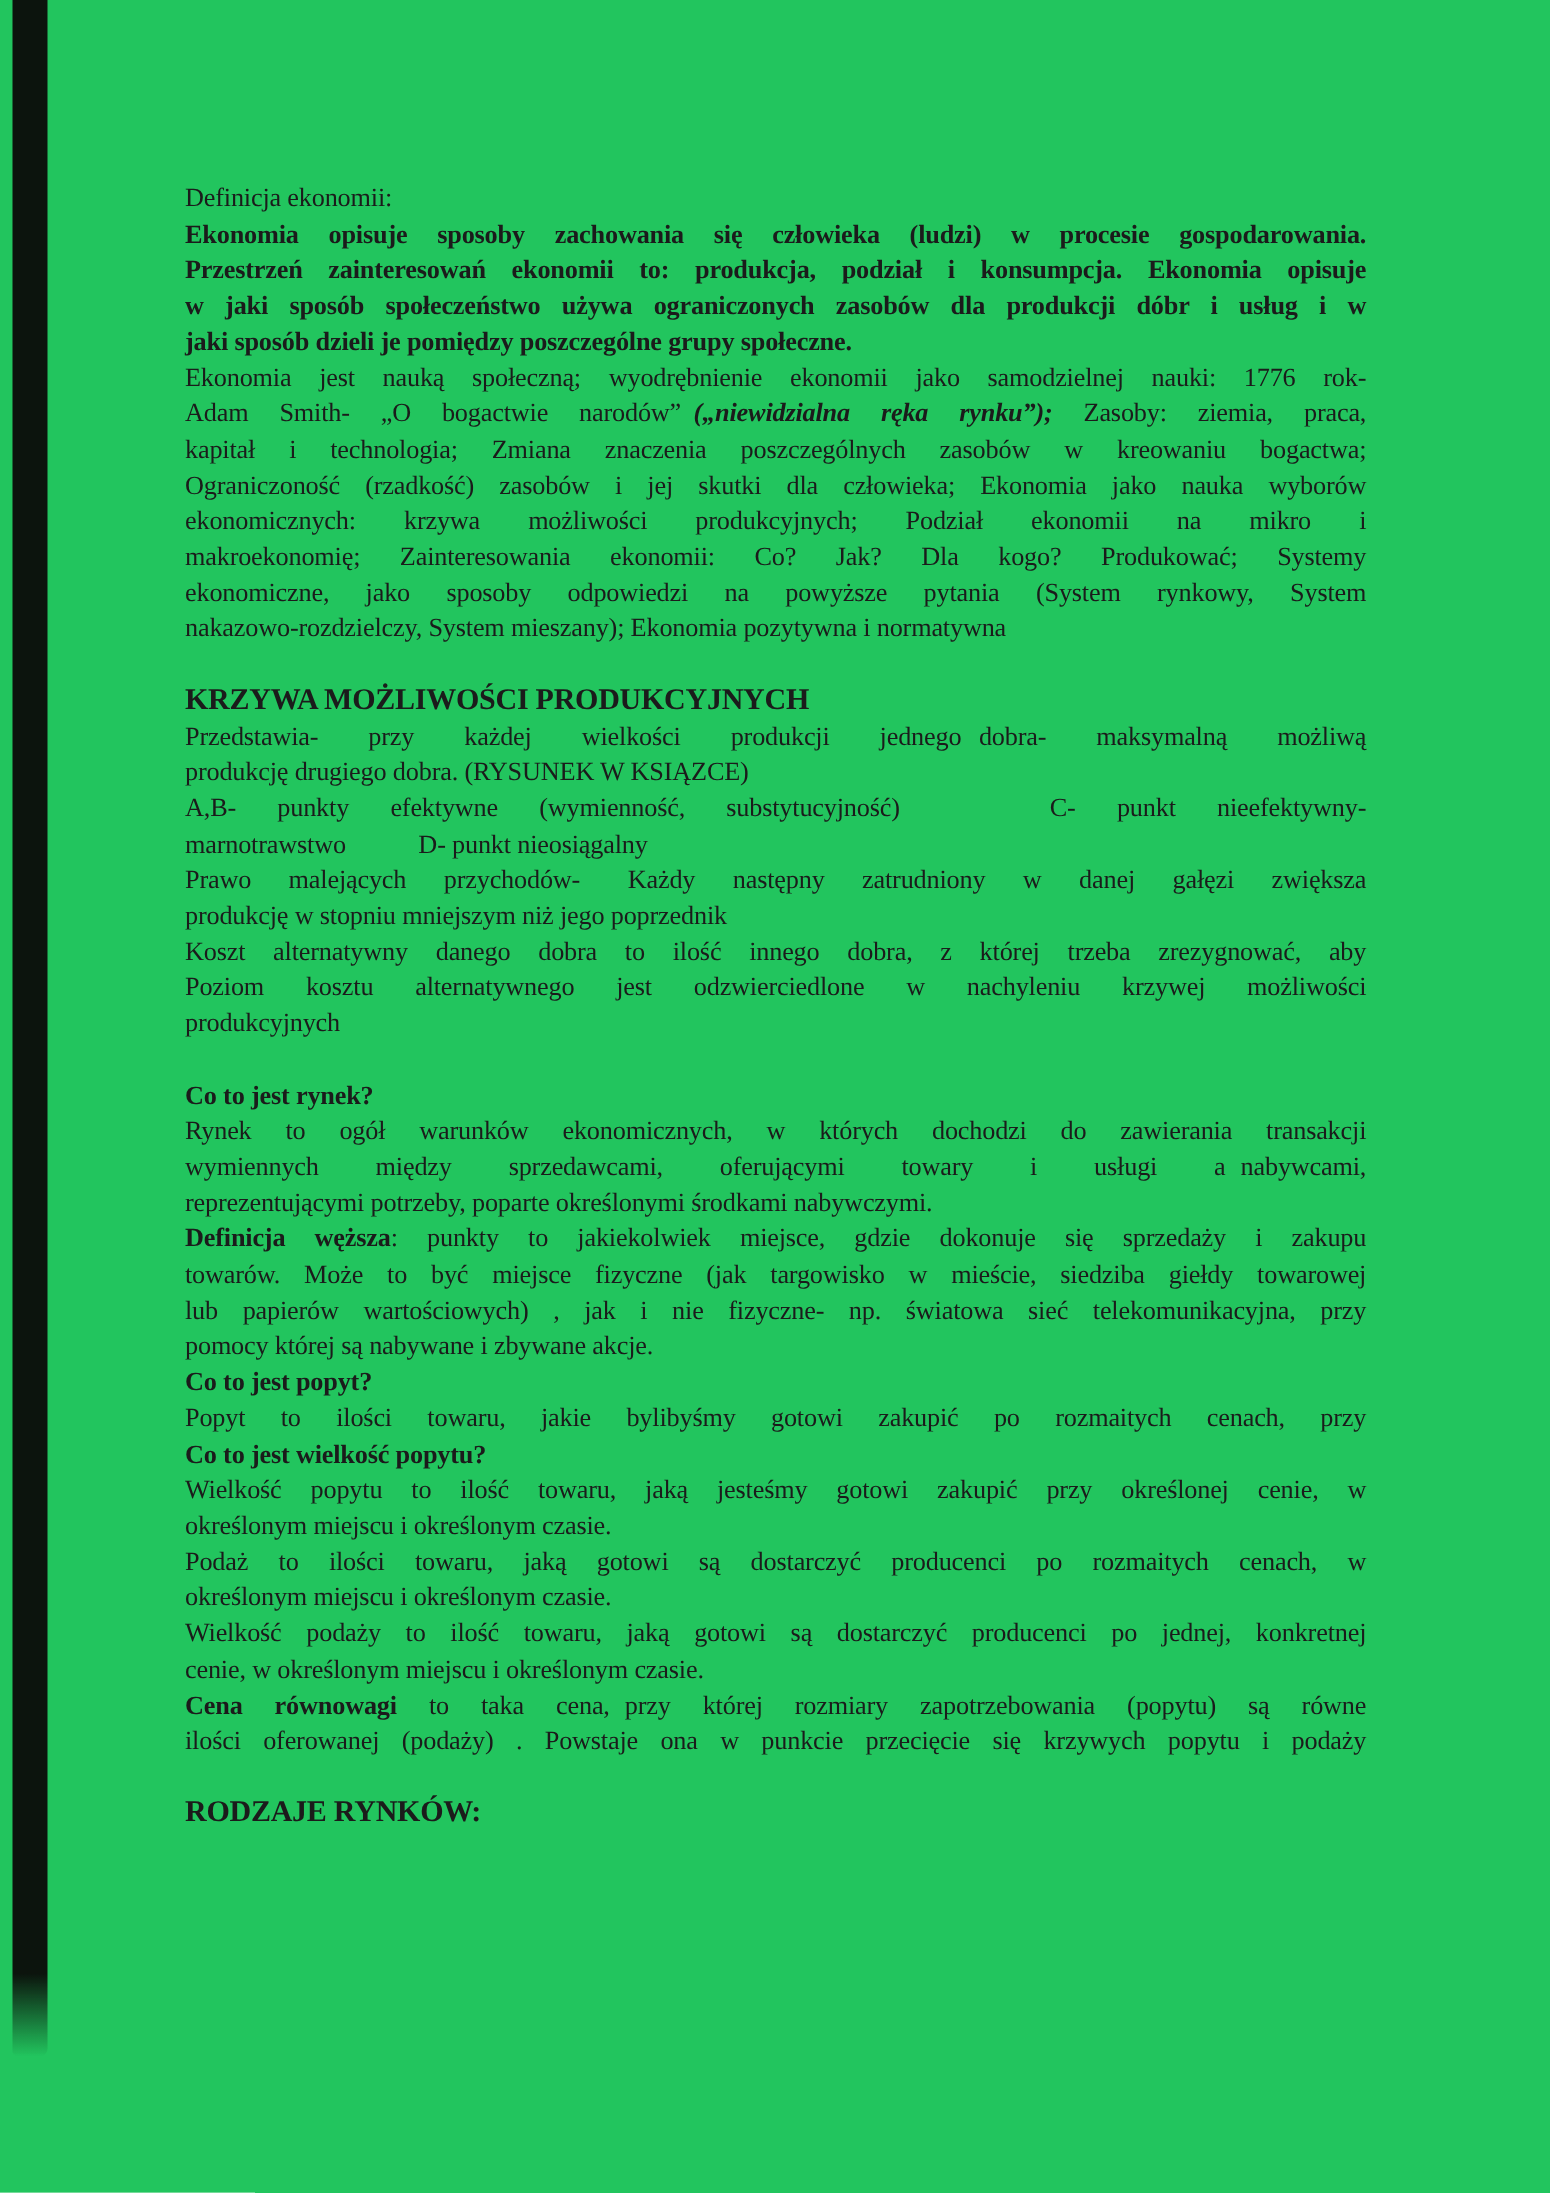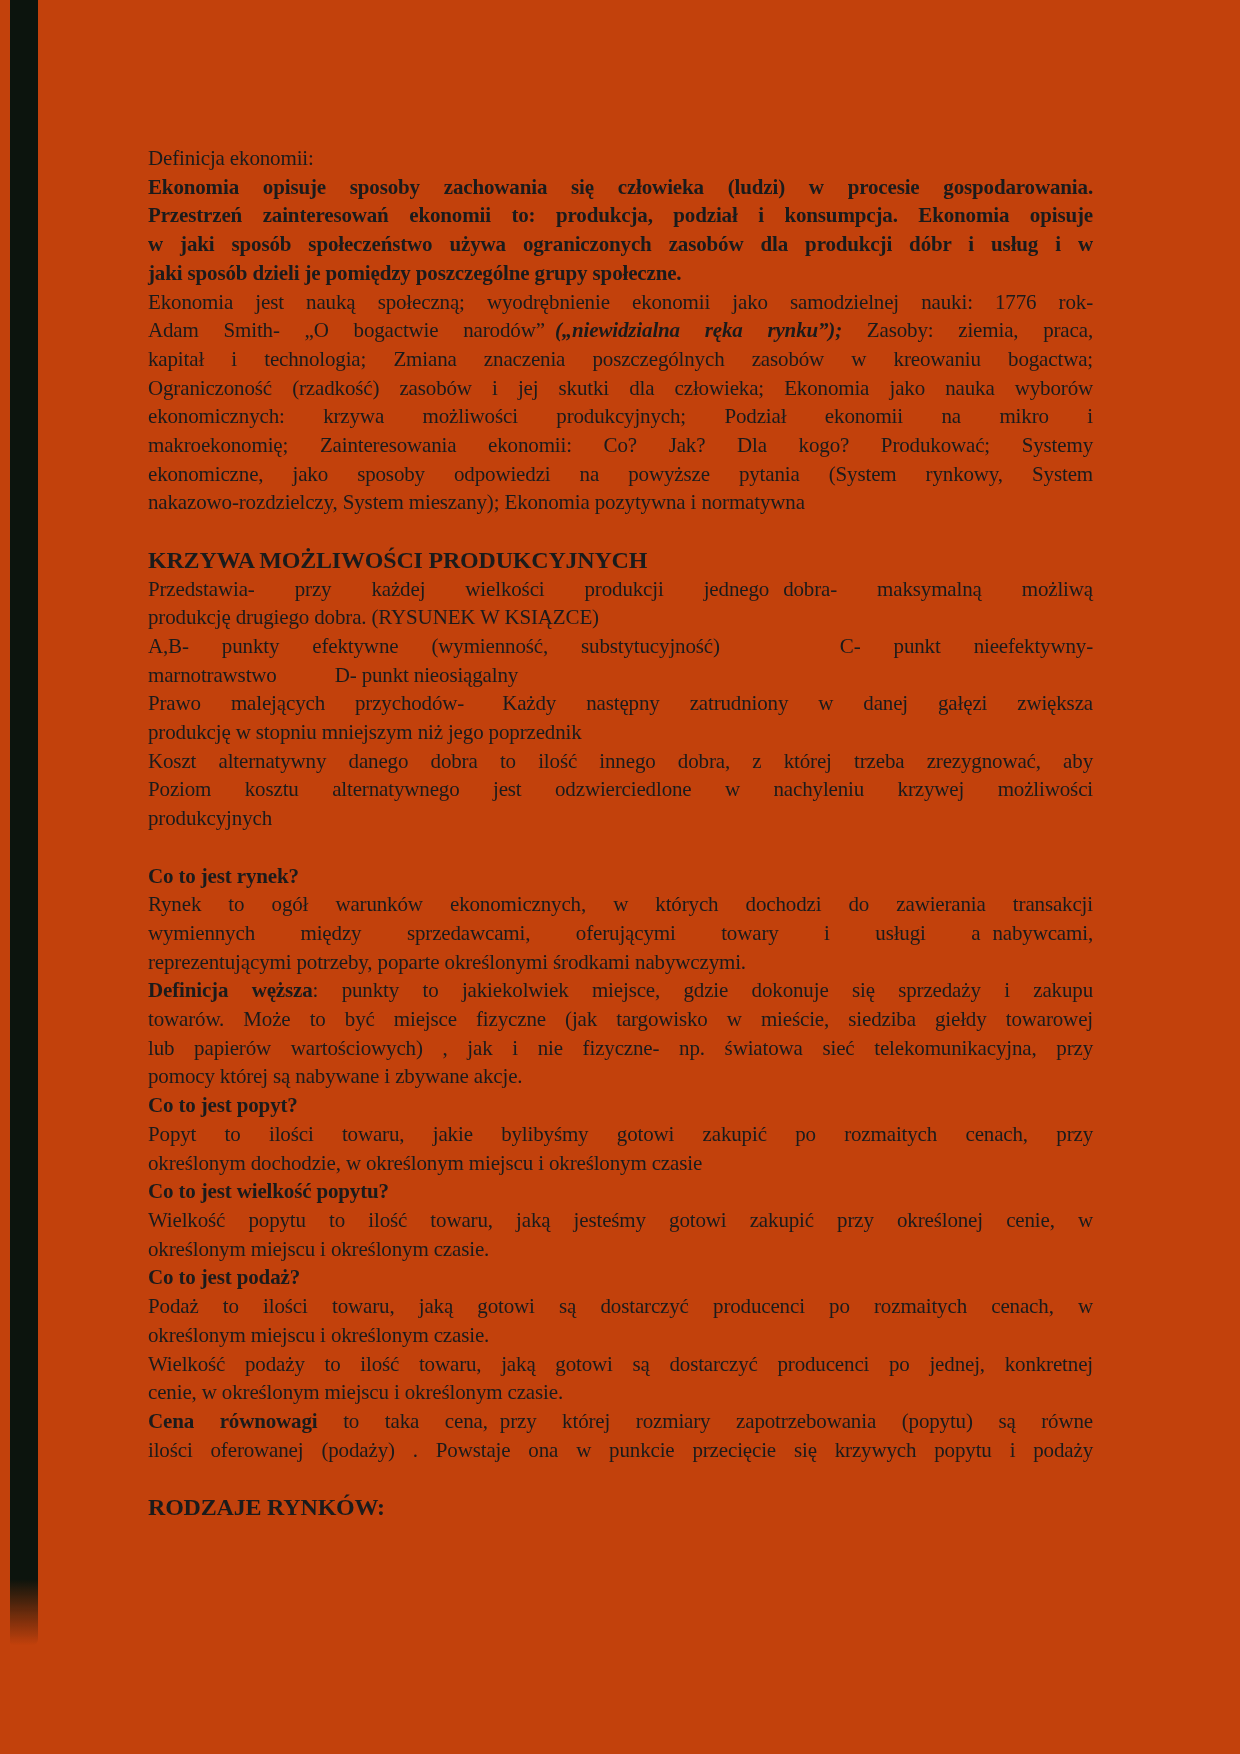--- a/index.html
+++ b/index.html
@@ -37,21 +37,21 @@
   .line.heading { font-size: 24px; letter-spacing: -0.2px; }
   .r-n { font-weight: normal; font-style: normal; }
   .r-b { font-weight: bold; font-style: normal; }
   .r-i { font-weight: bold; font-style: italic; }
   .r-bi { font-weight: bold; }
   .sp { display: inline-block; height: 1px; }
 </style>
 </head>
 <body style="background: rgb(254, 254, 254);">
 
-<div class="page" style="background: #c2410c;">
+<div class="page" style="background: #22c55e;">
   <div class="scan-bar" style="background: linear-gradient(rgb(12, 20, 13) 0%, rgb(12, 20, 13) 96%, rgba(12, 20, 13, 0) 100%);"></div>
   <div class="text-block" style="color: rgb(27, 27, 27);">
       <div class="line"><span class="r-n">Definicja ekonomii:</span></div>
       <div class="line stretch"><span class="r-bi">Ekonomia opisuje sposoby zachowania się człowieka (ludzi) w procesie gospodarowania.</span></div>
       <div class="line stretch"><span class="r-bi">Przestrzeń zainteresowań ekonomii to: produkcja, podział i konsumpcja. Ekonomia opisuje</span></div>
       <div class="line stretch"><span class="r-bi">w jaki sposób społeczeństwo używa ograniczonych zasobów dla produkcji dóbr i usług i w</span></div>
       <div class="line"><span class="r-bi">jaki sposób dzieli je pomiędzy poszczególne grupy społeczne.</span></div>
       <div class="line stretch"><span class="r-n">Ekonomia jest nauką społeczną; wyodrębnienie ekonomii jako samodzielnej nauki: 1776 rok-</span></div>
       <div class="line stretch"><span class="r-n">Adam Smith- „O bogactwie narodów”</span><span class="sp" style="width: 10px;"></span><span class="r-i">(„niewidzialna ręka rynku”);</span><span class="r-n"> Zasoby: ziemia, praca,</span></div>
       <div class="line stretch"><span class="r-n">kapitał i technologia; Zmiana znaczenia poszczególnych zasobów w kreowaniu bogactwa;</span></div>
@@ -75,25 +75,23 @@
       <div class="line"><span class="r-b">Co to jest rynek?</span></div>
       <div class="line stretch"><span class="r-n">Rynek to ogół warunków ekonomicznych, w których dochodzi do zawierania transakcji</span></div>
       <div class="line stretch"><span class="r-n">wymiennych między sprzedawcami, oferującymi towary i usługi a</span><span class="sp" style="width: 12px;"></span><span class="r-n">nabywcami,</span></div>
       <div class="line"><span class="r-n">reprezentującymi potrzeby, poparte określonymi środkami nabywczymi.</span></div>
       <div class="line stretch"><span class="r-b">Definicja węższa</span><span class="r-n">: punkty to jakiekolwiek miejsce, gdzie dokonuje się sprzedaży i zakupu</span></div>
       <div class="line stretch"><span class="r-n">towarów. Może to być miejsce fizyczne (jak targowisko w mieście, siedziba giełdy towarowej</span></div>
       <div class="line stretch"><span class="r-n">lub papierów wartościowych) , jak i nie fizyczne- np. światowa sieć telekomunikacyjna, przy</span></div>
       <div class="line"><span class="r-n">pomocy której są nabywane i zbywane akcje.</span></div>
       <div class="line"><span class="r-b">Co to jest popyt?</span></div>
       <div class="line stretch"><span class="r-n">Popyt to ilości towaru, jakie bylibyśmy gotowi zakupić po rozmaitych cenach, przy</span></div>
-      <div class="line"><span class="r-n">określonym dochodzie, w określonym miejscu i określonym czasie</span></div>
       <div class="line"><span class="r-b">Co to jest wielkość popytu?</span></div>
       <div class="line stretch"><span class="r-n">Wielkość popytu to ilość towaru, jaką jesteśmy gotowi zakupić przy określonej cenie, w</span></div>
       <div class="line"><span class="r-n">określonym miejscu i określonym czasie.</span></div>
-      <div class="line"><span class="r-b">Co to jest podaż?</span></div>
       <div class="line stretch"><span class="r-n">Podaż to ilości towaru, jaką gotowi są dostarczyć producenci po rozmaitych cenach, w</span></div>
       <div class="line"><span class="r-n">określonym miejscu i określonym czasie.</span></div>
       <div class="line stretch"><span class="r-n">Wielkość podaży to ilość towaru, jaką gotowi są dostarczyć producenci po jednej, konkretnej</span></div>
       <div class="line"><span class="r-n">cenie, w określonym miejscu i określonym czasie.</span></div>
       <div class="line stretch"><span class="r-b">Cena równowagi</span><span class="r-n"> to taka cena,</span><span class="sp" style="width: 12px;"></span><span class="r-n">przy której rozmiary zapotrzebowania (popytu) są równe</span></div>
       <div class="line stretch"><span class="r-n">ilości oferowanej (podaży) . Powstaje ona w punkcie przecięcie się krzywych popytu i podaży</span></div>
       <div class="line blank"></div>
       <div class="line heading"><span class="r-b">RODZAJE RYNKÓW:</span></div>
     </div>
 </div>

